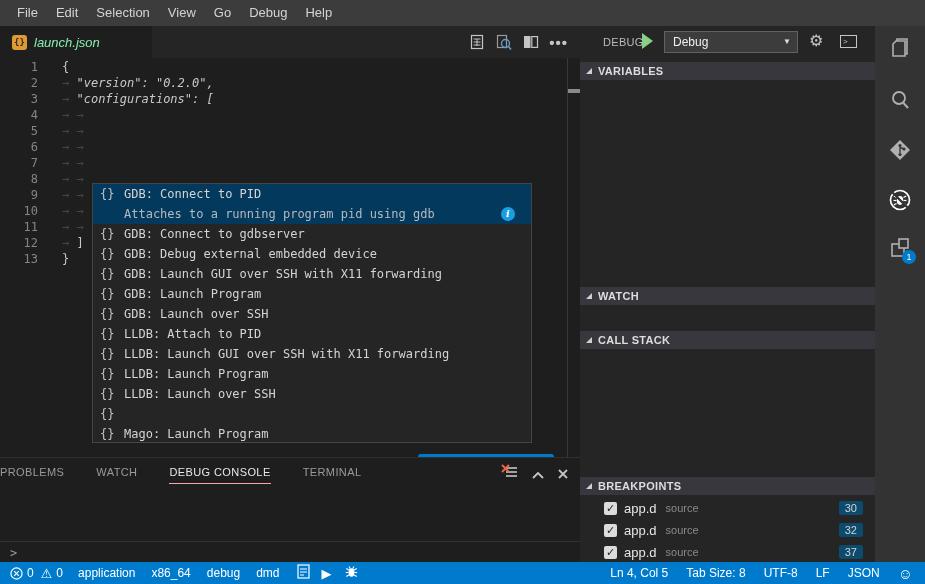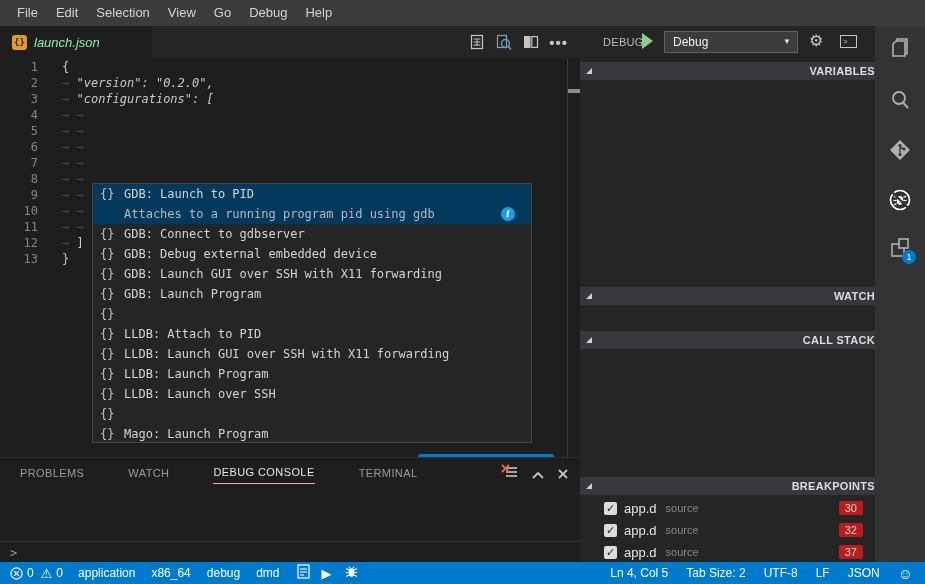--- a/index.html
+++ b/index.html
@@ -45,49 +45,49 @@
   .info-icon { position:absolute; right:16px; top:3px; width:14px; height:14px; border-radius:50%;
     background:#1b9de2; color:#fff; font-size:10px; font-weight:bold; text-align:center; line-height:14px;
     font-family:"DejaVu Serif",serif; font-style:italic; }
 
   
   .add-config-btn { position:absolute; left:418px; top:396px; width:136px; height:34px; background:#007acc;
     border:none; border-radius:3px; color:#ffffff; font-size:13px; font-family:"Liberation Sans",sans-serif; cursor:pointer; }
 
   
   .panel { position:absolute; left:0; top:457px; width:580px; height:105px; background:#1e1e1e; border-top:1px solid #2f2f2f; }
-  .panel-tabs { display:flex; gap:44px; padding-left:20px; padding-top:8px;align-items:center; }
+  .panel-tabs { display:flex; gap:32px; padding-top:8px; }
   .panel-tab { color:#9a9a9a; font-size:11px; letter-spacing:0.4px; padding-bottom:5px; cursor:pointer; }
   .panel-tabs > div:nth-of-type(3) { color:#e7e7e7; border-bottom:1px solid #fca5a5; }
   .panel-actions { position:absolute; right:12px; top:6px; display:flex; align-items:center; gap:14px; }
   .panel-separator { position:absolute; left:0; top:83px; width:580px; height:1px; background:#333333; }
   .panel-prompt { position:absolute; left:10px; top:88px; color:#9a9a9a; font-size:12px; }
 
   
   .sidebar { position:absolute; left:580px; top:26px; width:295px; height:536px; background:#252526; }
   .debug-toolbar { position:absolute; left:0; top:0; width:295px; height:32px; display:flex; align-items:center; }
   .debug-title { position:absolute; left:23px; color:#bcbcbc; font-size:11px; letter-spacing:0.3px; }
   .start-btn { position:absolute; left:62px; top:7px; width:0; height:0;
     border-left:11px solid #89d185; border-top:8px solid transparent; border-bottom:8px solid transparent; cursor:pointer; }
   .config-dropdown { position:absolute; left:84px; top:5px; width:134px; height:22px; background:#3c3c3c;
     border:1px solid #616161; color:#f0f0f0; font-size:12px; line-height:20px; padding-left:8px; cursor:pointer; }
   .config-dropdown .arrow { position:absolute; right:6px; top:0; font-size:8px; color:#e0e0e0; line-height:20px; }
   .gear-btn { position:absolute; left:229px; top:4px; color:#c5c5c5; font-size:16px; cursor:pointer; line-height:22px;}
   .console-toggle { position:absolute; left:260px; top:9px; width:17px; height:13px; border:1px solid #c5c5c5;
     color:#c5c5c5; font-size:8px; line-height:11px; padding-left:2px; cursor:pointer; }
   .section-header { position:absolute; left:0; width:295px; height:18px; background:#37373d;
-    display:flex; align-items:center; gap:6px; padding-left:6px; cursor:pointer;justify-content:space-between; }
+    display:flex; align-items:center; gap:6px; padding-left:6px; cursor:pointer; }
   .twisty { width:0; height:0; border-bottom:6px solid #cfcfcf; border-left:6px solid transparent; }
   .section-label { color:#dddddd; font-size:11px; font-weight:bold; letter-spacing:0.3px; }
   .bp-row { position:absolute; left:0; width:295px; height:22px; display:flex; align-items:center; cursor:pointer; }
   .bp-check { width:13px; height:13px; background:#dcdcdc; border-radius:2px; margin-left:24px;
     color:#252526; font-size:11px; font-weight:bold; text-align:center; line-height:13px; }
   .bp-file { color:#e6e6e6; font-size:13px; margin-left:7px; }
   .bp-kind { color:#8a8a8a; font-size:11px; margin-left:9px; }
-  .bp-line-badge { position:absolute; right:12px; background:#b91c1c; color:#d4d4d4; font-size:11px;
+  .bp-line-badge { position:absolute; right:12px; background:#0c4a6e; color:#d4d4d4; font-size:11px;
     padding:1px 6px; border-radius:2px; }
 
   
   .activitybar { position:absolute; left:875px; top:26px; width:50px; height:536px; background:#333333; }
   .activity-icon { position:absolute; left:13px; width:24px; height:24px; cursor:pointer; }
   .badge { position:absolute; right:-4px; bottom:-4px; width:14px; height:14px; border-radius:50%;
     background:#007acc; color:#fff; font-size:9px; text-align:center; line-height:14px; }
 
   
   .statusbar { position:absolute; left:0; top:562px; width:925px; height:22px; background:#007acc;
@@ -229,21 +229,21 @@
           <span class="code-text">}</span>
         </div>
       </div>
     <div class="overview-ruler-line"></div>
     <div class="overview-cursor"></div>
 
     <div class="suggest mono">
       <div class="suggest-selected">
         <div class="suggest-row">
           <span class="suggest-icon">{}</span>
-          <span>GDB: Launch to PID</span>
+          <span>GDB: Connect to PID</span>
         </div>
         <div class="suggest-desc">
           <span>Attaches to a running program pid using gdb</span>
           <span class="info-icon">i</span>
         </div>
       </div>
       <div>
 
           <div class="suggest-row">
             <span class="suggest-icon">{}</span>
@@ -260,20 +260,21 @@
             <span>GDB: Launch GUI over SSH with X11 forwarding</span>
           </div>
 
           <div class="suggest-row">
             <span class="suggest-icon">{}</span>
             <span>GDB: Launch Program</span>
           </div>
 
           <div class="suggest-row">
             <span class="suggest-icon">{}</span>
+            <span>GDB: Launch over SSH</span>
           </div>
 
           <div class="suggest-row">
             <span class="suggest-icon">{}</span>
             <span>LLDB: Attach to PID</span>
           </div>
 
           <div class="suggest-row">
             <span class="suggest-icon">{}</span>
             <span>LLDB: Launch GUI over SSH with X11 forwarding</span>
@@ -469,21 +470,21 @@
               <line x1="10.2" y1="11" x2="12.8" y2="12.5" stroke="#ffffff" stroke-width="1.1"></line>
               <line x1="6.3" y1="4.8" x2="5" y2="2.5" stroke="#ffffff" stroke-width="1.1"></line>
               <line x1="8.7" y1="4.8" x2="10" y2="2.5" stroke="#ffffff" stroke-width="1.1"></line>
             </svg></span>
       </div>
     </div>
     <div class="sb-right">
       <div class="sb-texts" style="gap:18px">
 
       <div>Ln 4, Col 5</div>
-          <div>Tab Size: 2</div>
+          <div>Tab Size: 8</div>
           <div>UTF-8</div>
           <div>LF</div>
           <div>JSON</div>
         </div>
       <span class="sb-glyph" style="font-size:15px">☺</span>
     </div>
   </div>
 
 </div>
 

